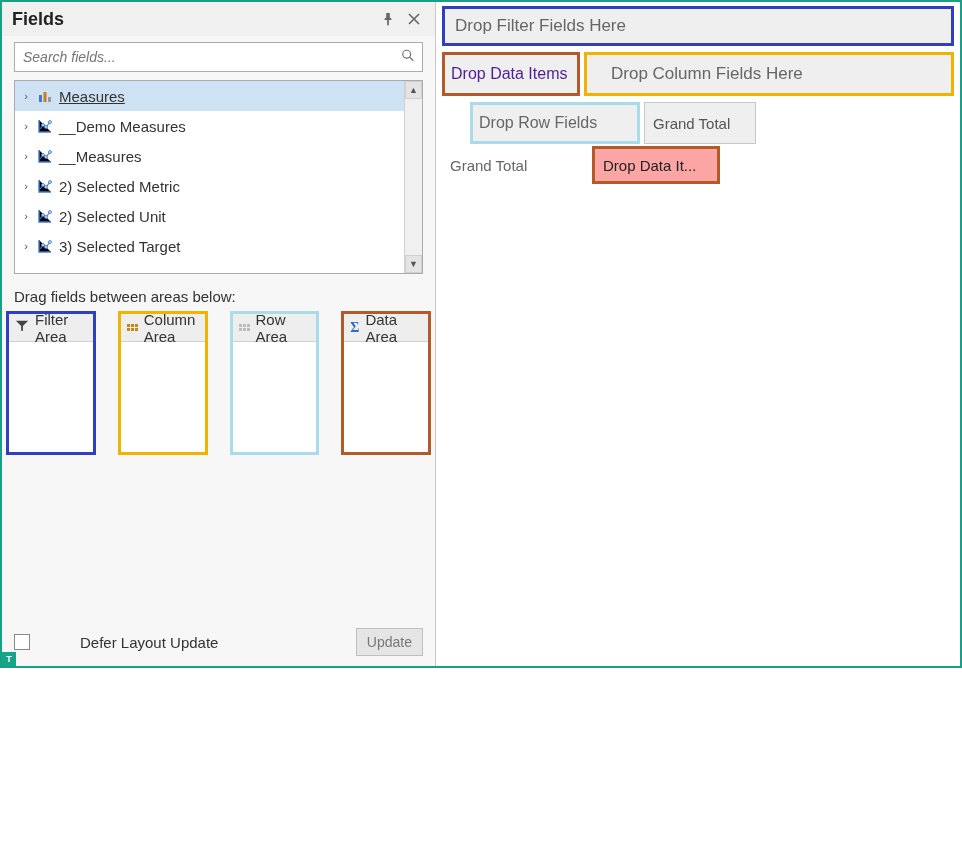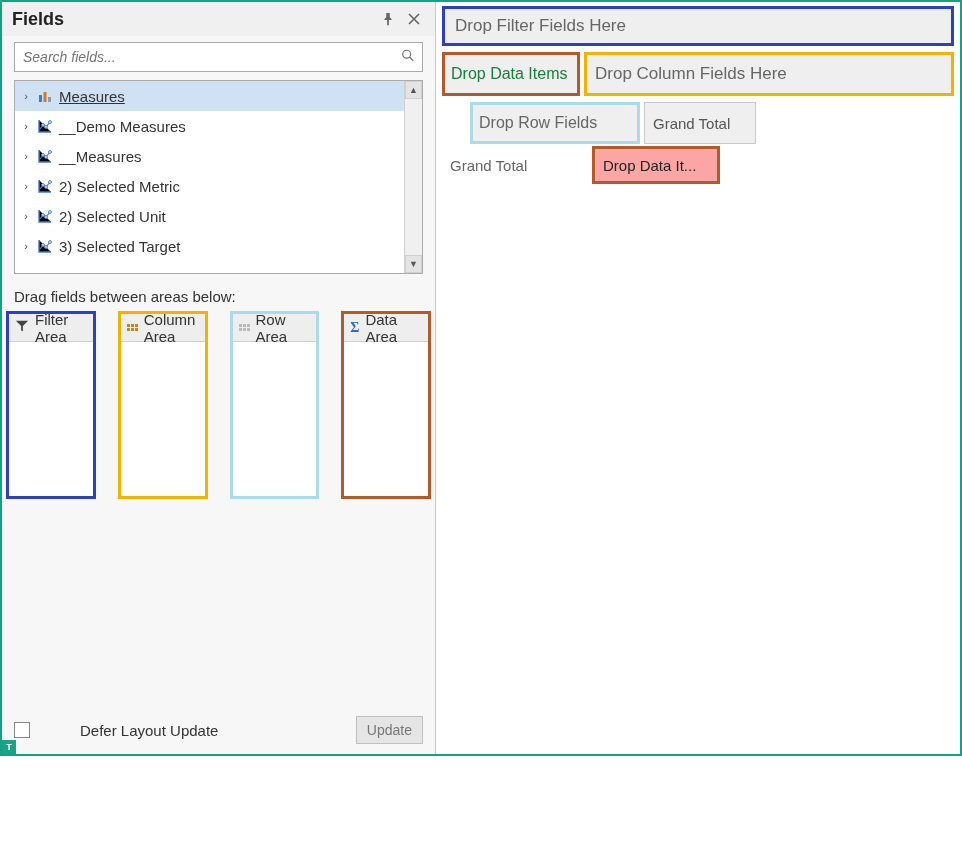--- a/index.html
+++ b/index.html
@@ -6,21 +6,21 @@
   body {
     margin: 0;
     font-family: "Segoe UI", Arial, sans-serif;
     font-size: 14px;
     color: #333;
     background: #fff;
   }
   .outer {
     border: 2px solid #16a085;
     width: 962px;
-    height: 756px;
+    height: 668px;
     position: relative;
     display: flex;
   }
   
   .corner-badge {
     position: absolute;
     bottom: 0; left: 0;
     width: 14px; height: 14px;
     background: #17a589;
     color: #fff;
@@ -201,30 +201,30 @@
     gap: 4px;
     margin-bottom: 6px;
     height: 44px;
   }
   .drop-data-items {
     border: 3px solid #b15a2a;
     width: 138px;
     background: #efefef;
     display: flex; align-items: center;
     padding: 8px 6px;
-    color: #15803d;
+    color: #4c1d95;
     font-size: 16px;
     white-space: nowrap;
   }
   .drop-col-fields {
     border: 3px solid #f0b400;
     flex: 1;
     background: #efefef;
     display: flex; align-items: center;
-    padding: 0 8px;
+    padding: 0 24px;
     color: #666;
     font-size: 17px;
   }
   .row3 {
     display: flex;
     gap: 4px;
     height: 42px;
     margin-bottom: 2px;
   }
   .drop-row-fields {

